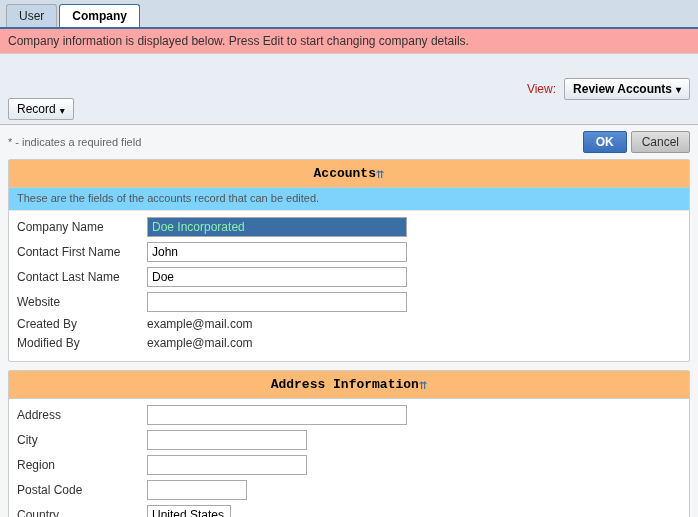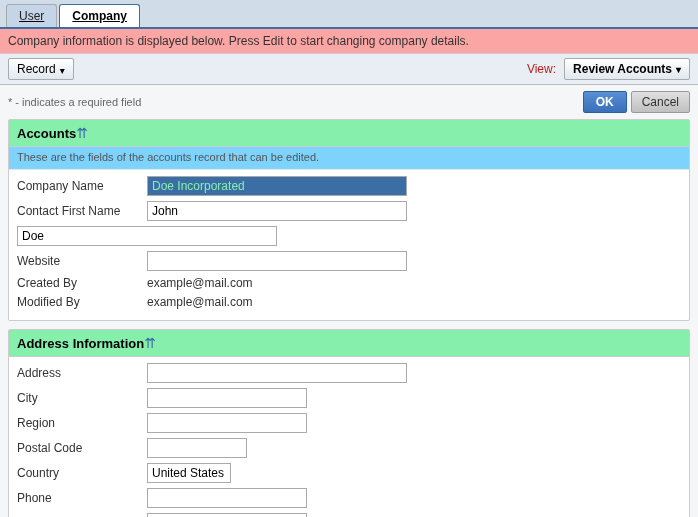--- a/index.html
+++ b/index.html
@@ -11,21 +11,20 @@
       min-height: 517px;
     }
 
     
     .tabs-bar {
       display: flex;
       background: #d0dce8;
       border-bottom: 2px solid #3a6ea5;
       padding-top: 4px;
       padding-left: 6px;
-      text-decoration: underline;
     }
     .tab {
       padding: 4px 12px;
       cursor: pointer;
       border: 1px solid #aaa;
       border-bottom: none;
       background: #c5d5e8;
       color: #222;
       margin-right: 2px;
       border-radius: 3px 3px 0 0;
@@ -67,20 +66,21 @@
     }
     .record-btn {
       display: flex;
       align-items: flex-end;
       border: 1px solid #aaa;
       background: linear-gradient(to bottom, #fff 0%, #e0e8f0 100%);
       padding: 3px 8px;
       cursor: pointer;
       font-size: 12px;
       border-radius: 2px;
+      margin-top: 40px;
     }
     .record-btn .chevron {
       margin-left: 4px;
       font-size: 10px;
     }
     .view-label {
       font-size: 12px;
       color: #b91c1c;
       margin-right: 4px;
     }
@@ -145,24 +145,25 @@
     
     .section {
       background: #fff;
       border: 1px solid #ccc;
       margin-bottom: 8px;
       border-radius: 2px;
     }
     .section-header {
       display: flex;
       align-items: center;
-      justify-content: flex-start;
-      background: #86efac;
+      justify-content: center;
+      background: #fdba74;
       border-bottom: 1px solid #ccc;
       padding: 5px 8px;
+      font-family: Liberation Mono, monospace;
     }
     .section-title {
       font-weight: bold;
       font-size: 13px;
       color: #000;
     }
     .section-subtitle {
       font-size: 11px;
       color: #555;
       padding: 4px 8px 6px 8px;
@@ -260,20 +261,21 @@
         <span class="field-label">Company Name</span>
         <input type="text" class="input-long selected" value="Doe Incorporated" style="">
       </div>
 
       <div class="form-row">
         <span class="field-label">Contact First Name</span>
         <input type="text" class="input-long" value="John" style="">
       </div>
 
       <div class="form-row">
+        <span class="field-label">Contact Last Name</span>
         <input type="text" class="input-long" value="Doe" style="">
       </div>
 
       <div class="form-row">
         <span class="field-label">Website</span>
         <input type="text" class="input-long" value="" style="">
       </div>
 
       <div class="form-row">
         <span class="field-label">Created By</span>

